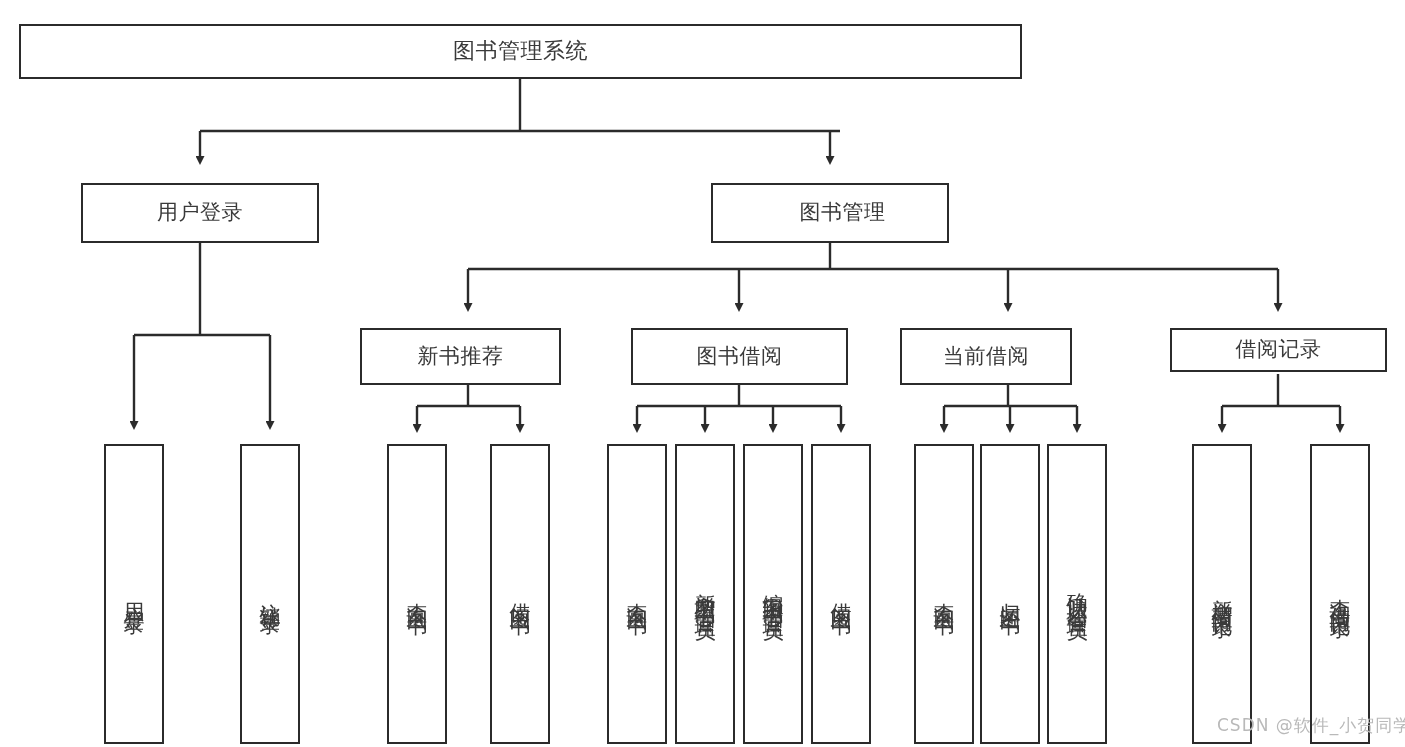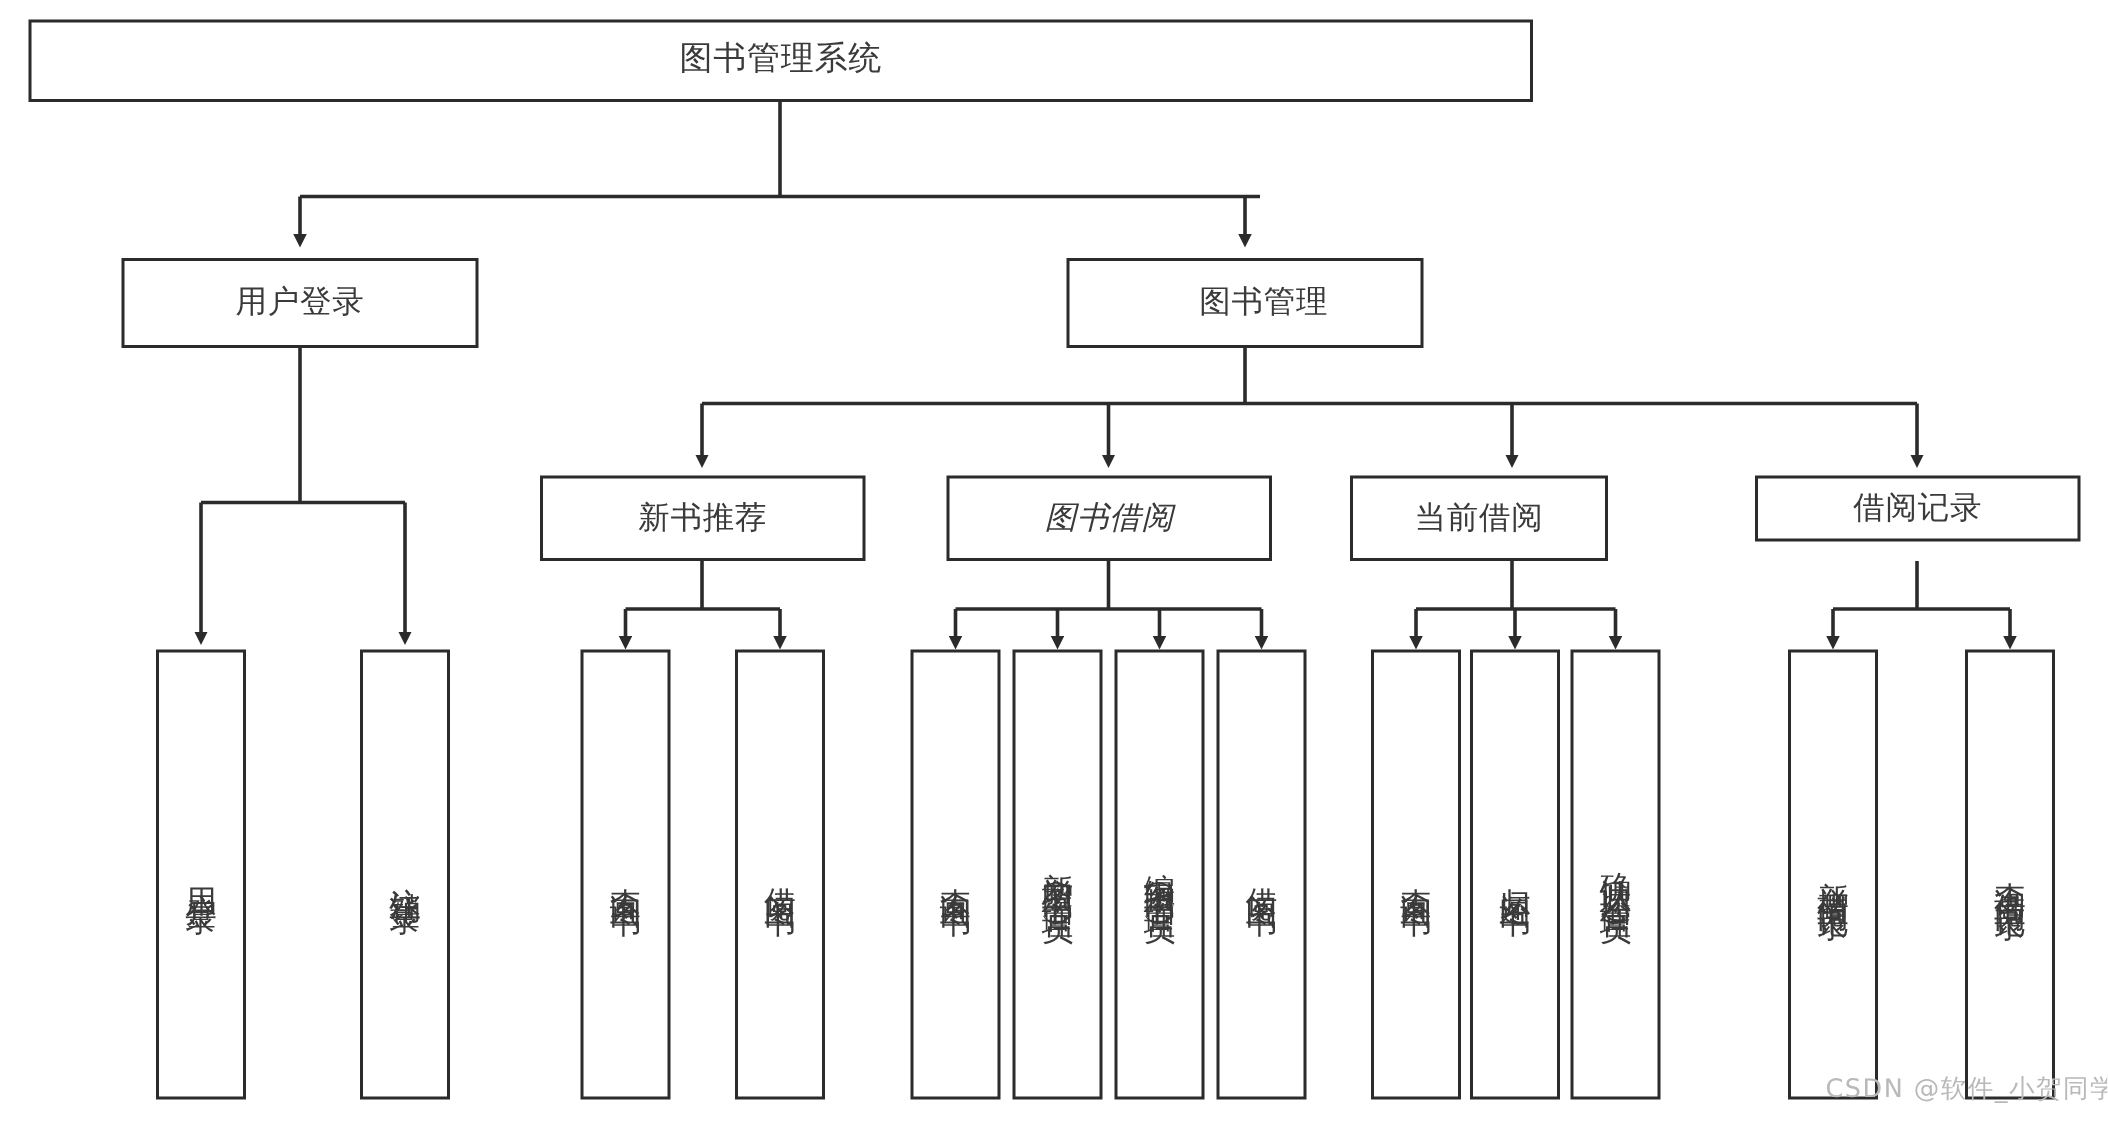--- a/index.html
+++ b/index.html
@@ -27,20 +27,21 @@
   }
   .node {
     position: absolute;
     box-sizing: border-box;
     border: 2px solid #2b2b2b;
     background: #ffffff;
     display: flex;
     align-items: center;
     justify-content: center;
     color: #3a3a3a;
+    margin-top: 11px;
   }
   .node.horiz {
     font-size: 21px;
     line-height: 1.2;
     letter-spacing: 0.5px;
   }
   .node.vert {
     writing-mode: vertical-rl;
     text-orientation: upright;
     font-size: 21px;
@@ -114,22 +115,22 @@
       <path d="M1222,406 L1222,425" marker-end="url(#arrow)"></path>
       <path d="M1340,406 L1340,425" marker-end="url(#arrow)"></path>
     </g>
   </svg>
 
   <div class="node horiz root" style="left:19px; top:13px; width:1003px; height:55px;">图书管理系统</div>
 
   <div class="node horiz" style="left:81px; top:172px; width:238px; height:60px;">用户登录</div>
   <div class="node horiz" style="left:711px; top:172px; width:238px; height:60px;padding-left:25px;">图书管理</div>
 
-  <div class="node horiz" style="left:360px; top:317px; width:217px; height:57px;">新书推荐</div>
-  <div class="node horiz" style="left:631px; top:317px; width:217px; height:57px;font-style:italic;">图书借阅</div>
+  <div class="node horiz" style="left:360px; top:317px; width:201px; height:57px;">新书推荐</div>
+  <div class="node horiz" style="left:631px; top:317px; width:217px; height:57px;">图书借阅</div>
   <div class="node horiz" style="left:900px; top:317px; width:172px; height:57px;">当前借阅</div>
   <div class="node horiz" style="left:1170px; top:317px; width:217px; height:44px;">借阅记录</div>
 
   <div class="node vert" style="left:104px; top:433px; width:60px; height:300px;">用户登录</div>
   <div class="node vert" style="left:240px; top:433px; width:60px; height:300px;">注销登录</div>
 
   <div class="node vert" style="left:387px; top:433px; width:60px; height:300px;">查询图书</div>
   <div class="node vert" style="left:490px; top:433px; width:60px; height:300px;">借阅图书</div>
 
   <div class="node vert" style="left:607px; top:433px; width:60px; height:300px;">查询图书</div>

